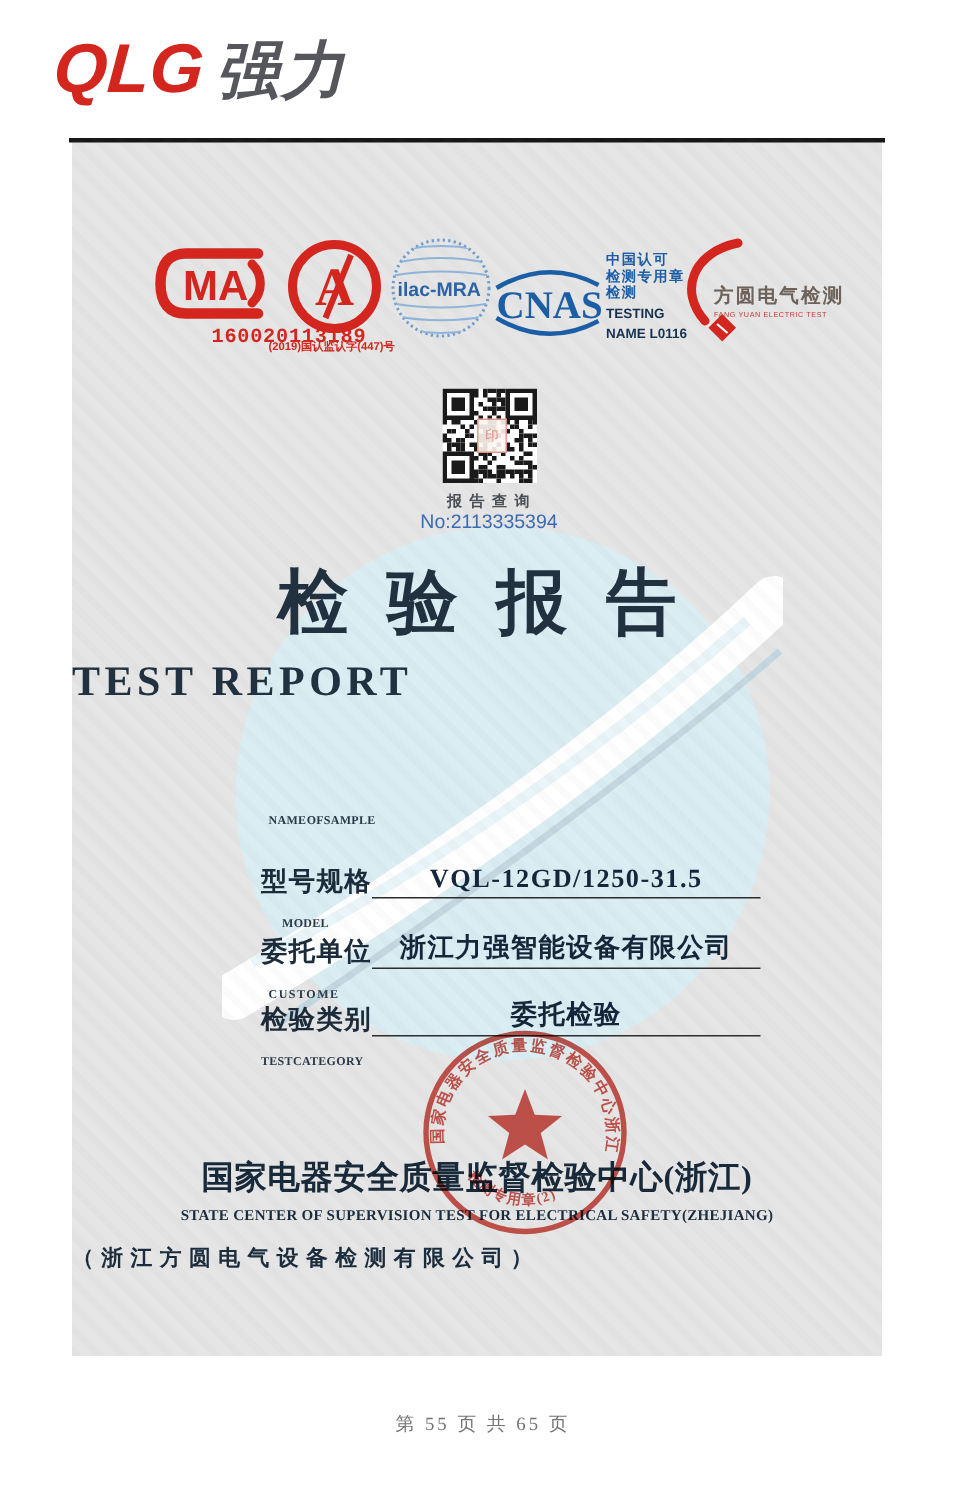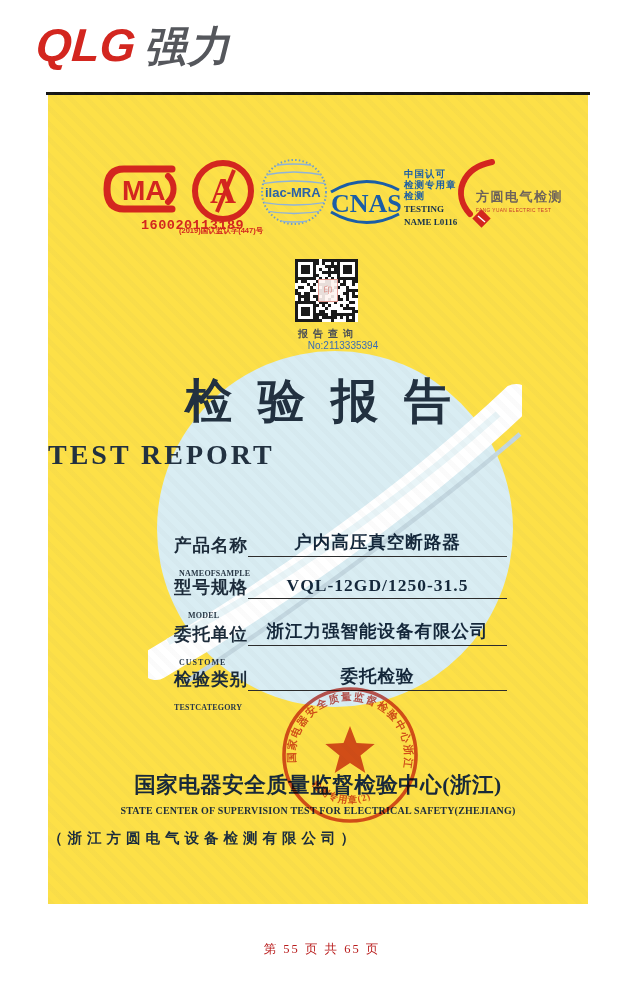--- a/index.html
+++ b/index.html
@@ -5,45 +5,45 @@
   html,body{margin:0;padding:0;background:#ffffff;}
   .root{position:relative;width:644px;height:1000px;background:#ffffff;overflow:hidden;
         font-family:"Liberation Serif","DejaVu Serif",serif;color:#1f2e3c;}
   
   .brand{position:absolute;left:36px;top:18px;display:flex;align-items:baseline;gap:8px;}
   .brand .qlg{font-family:"Liberation Sans","DejaVu Sans",sans-serif;font-weight:900;font-style:italic;
               font-size:46px;color:#d3261f;letter-spacing:0px;transform:skewX(-4deg);}
   .brand .ql2{font-family:"Liberation Sans","DejaVu Sans",sans-serif;font-weight:900;font-style:italic;
               font-size:42px;color:#55575c;letter-spacing:2px;}
   
-  .page{position:absolute;left:48px;top:92px;width:540px;height:812px;background:#fde047;}
+  .page{position:absolute;left:48px;top:92px;width:540px;height:812px;background:#e5e5e5;}
   .page::after{content:"";position:absolute;inset:0;pointer-events:none;
     background:repeating-linear-gradient(45deg,rgba(120,120,120,.03) 0 5px,rgba(255,255,255,0) 5px 11px);}
   .scanline{position:absolute;left:-2px;top:0;width:544px;height:3px;background:#161616;}
   
   .mark{position:absolute;}
   .cma-num{position:absolute;left:52px;top:126px;font-family:Liberation Mono, monospace;
            font-weight:bold;font-size:13.5px;color:#d3261f;letter-spacing:.5px;margin-left:41px;}
   .cal-cert{position:absolute;left:131px;top:134px;font-family:"Liberation Sans","DejaVu Sans",sans-serif;
             font-weight:bold;font-size:7.5px;color:#d3261f;letter-spacing:0;}
   .cnas-col{position:absolute;left:356px;top:77px;line-height:11px;}
   .cnas-col .zh{font-size:9.5px;font-weight:bold;color:#1b5ea6;letter-spacing:1px;font-family:Liberation Serif, serif;}
-  .cnas-col .en{font-family:Liberation Serif, serif;font-size:9px;font-weight:bold;color:#16324f;margin-top:2px;}
+  .cnas-col .en{font-family:Liberation Sans, sans-serif;font-size:9px;font-weight:bold;color:#16324f;margin-top:2px;}
   .fy-text{position:absolute;left:428px;top:96px;}
   .fy-text .zh{font-size:13px;font-weight:bold;color:#6e635a;letter-spacing:1.5px;}
   .fy-text .en{font-size:4.8px;color:#c4372e;letter-spacing:.4px;margin-top:2px;font-family:"Liberation Sans",sans-serif;}
   
   .qr-wrap{position:absolute;left:247px;top:167px;width:66px;}
   .qr-stamplet{position:absolute;left:23px;top:20px;width:18px;height:21px;background:rgba(255,244,240,.9);
                border:1px solid rgba(205,80,66,.55);display:flex;align-items:center;justify-content:center;
                font-size:9px;color:rgba(200,62,50,.55);}
   .qr-caption{position:absolute;left:219px;top:235px;width:122px;text-align:center;
               font-size:10px;font-weight:bold;color:#4a4f55;letter-spacing:5px;}
-  .qr-number{position:absolute;left:234px;top:248px;width:122px;text-align:center;
-             font-family:"Liberation Sans","DejaVu Sans",sans-serif;font-size:10px;color:#3a6cb4;}
+  .qr-number{position:absolute;left:217px;top:248px;width:122px;text-align:center;
+             font-family:"Liberation Sans","DejaVu Sans",sans-serif;font-size:13px;color:#3a6cb4;}
   
   .wm{position:absolute;left:100px;top:250px;z-index:0;}
   .content-layer{position:relative;z-index:1;}
   
   .title-zh{position:absolute;left:0;top:278px;width:100%;text-align:center;
             font-size:47px;font-weight:bold;color:#223140;letter-spacing:26px;text-indent:26px;}
   .title-en{position:absolute;left:0;top:347px;width:100%;text-align:left;
             font-size:28px;font-weight:bold;color:#223140;letter-spacing:3px;}
   
   .field-row{position:absolute;left:126px;width:333px;}
@@ -56,21 +56,21 @@
   .org-zh{position:absolute;left:0;top:678px;width:100%;text-align:center;
           font-size:21.5px;font-weight:bold;color:#18293a;letter-spacing:.5px;}
   .org-en{position:absolute;left:0;top:713px;width:100%;text-align:center;
           font-size:10px;font-weight:bold;color:#1b2c3d;letter-spacing:.2px;}
   .org-sub{position:absolute;left:0;top:737px;width:100%;
            font-size:14.5px;font-weight:bold;color:#1b2c3d;letter-spacing:5px;}
   
   .stamp{position:absolute;left:227px;top:588px;z-index:3;mix-blend-mode:multiply;opacity:.92;}
   
   .footer{position:absolute;left:0;top:941px;width:100%;text-align:center;
-          font-size:12.5px;color:#b91c1c;letter-spacing:2px;}
+          font-size:12.5px;color:#737373;letter-spacing:2px;}
 </style>
 </head>
 <body>
 
 <div class="root">
 
   <div class="brand">
     <span class="qlg">QLG</span>
     <span class="ql2">强力</span>
   </div>
@@ -304,24 +304,20 @@
           </svg>
         <div class="qr-stamplet">印</div>
       </div>
       <div class="qr-caption">报告查询</div>
       <div class="qr-number">No:2113335394</div>
 
       <div class="title-zh">检验报告</div>
       <div class="title-en">TEST REPORT</div>
 
       <div class="field-row" style="top:438px">
-        <div class="fr-main">
-          <span class="fr-label">产品名称</span>
-          <span class="fr-line"><span class="fr-value">户内高压真空断路器</span></span>
-        </div>
         <div class="fr-sub">NAME OF SAMPLE</div>
       </div>
       <div class="field-row" style="top:483px">
         <div class="fr-main">
           <span class="fr-label">型号规格</span>
           <span class="fr-line"><span class="fr-value">VQL-12GD/1250-31.5</span></span>
         </div>
         <div class="fr-sub" style="margin-left:14px">MODEL</div>
       </div>
       <div class="field-row" style="top:527px">

